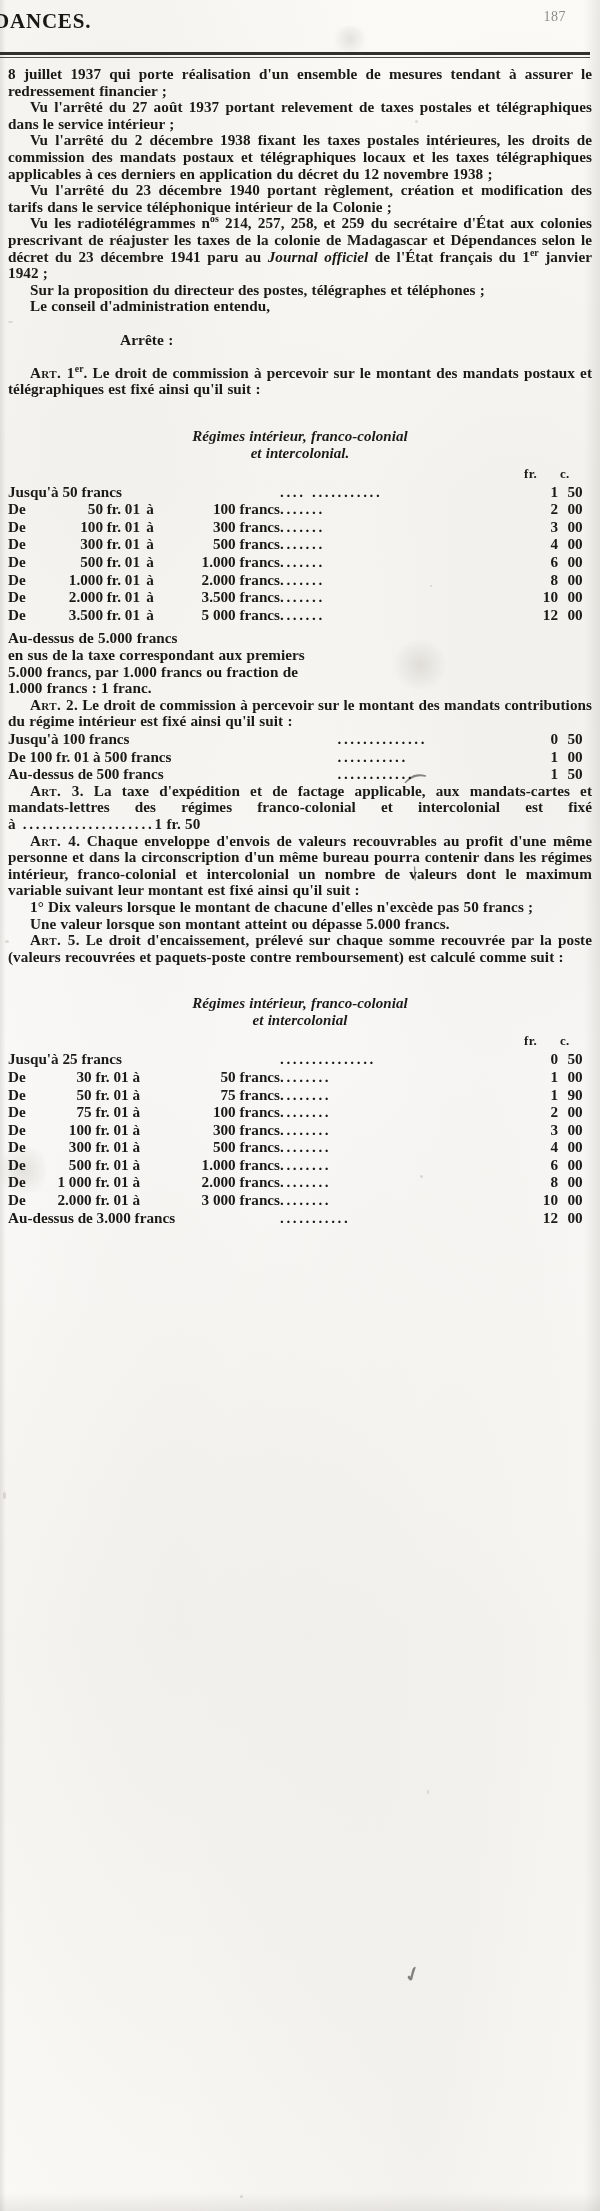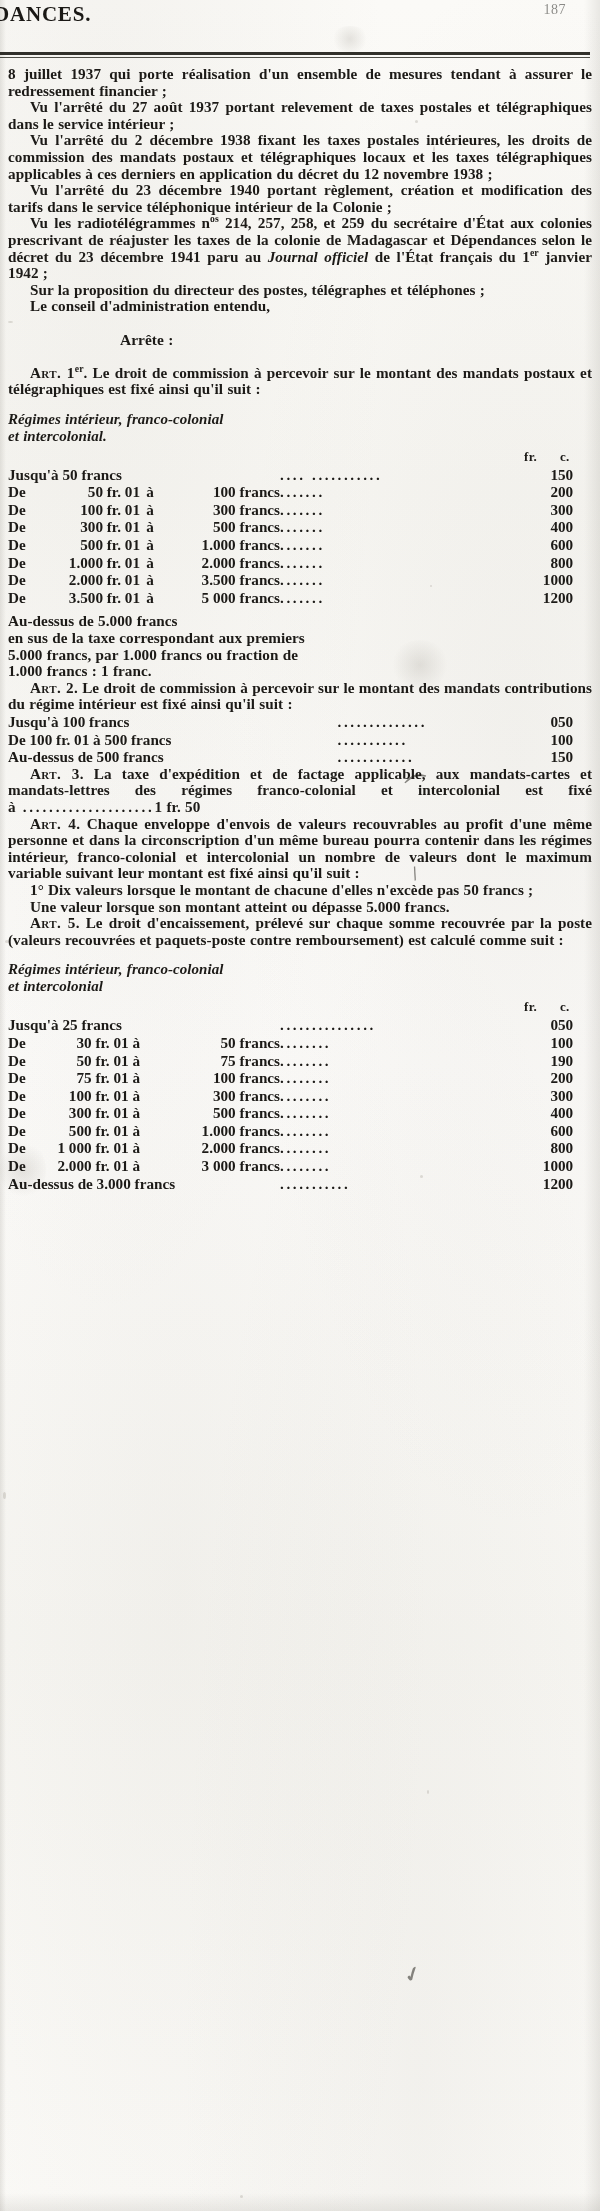--- a/index.html
+++ b/index.html
@@ -23,21 +23,21 @@
     overflow:hidden;
     box-sizing:border-box;
   }
   
   .speck{position:absolute;border-radius:50%;background:#9c968a;opacity:.30;pointer-events:none;}
   .smudge{position:absolute;border-radius:50%;pointer-events:none;
           background:radial-gradient(circle,rgba(150,145,135,.22) 0%,rgba(150,145,135,0) 70%);}
 
   
   .runhead{
-    position:absolute; left:0; right:0; top:0;
+    position:absolute; left:0; right:0; top:7px;
     height:40px;
   }
   .runhead .folio-left{
     position:absolute; left:-6px; top:2px;
     font-size:21px; font-weight:700; letter-spacing:.8px;
     font-family:"Liberation Serif", serif;
     color:#1a1815;
   }
   .runhead .folio-right{
     position:absolute; right:34px; top:2px;
@@ -75,26 +75,26 @@
   .arrete{
     text-align:left;
     text-indent:0;
     padding-left:112px;
     margin-top:17px;
     margin-bottom:16px;
     font-size:15.4px;
     font-weight:700;
   }
   .caption{
-    text-align:left;
+    text-align:center;
     font-style:italic;
     font-weight:600;
     font-size:15px;
     line-height:17px;
-    margin-top:13px;
+    margin-top:30px;
     margin-bottom:4px;
     text-indent:0;
   }
   .gap-s{height:7px;}
 
   
   .frc{
     text-align:right;
     font-size:13px;
     font-weight:600;
@@ -120,21 +120,21 @@
   td.c-b{width:120px;text-align:right;padding-right:4px;}
   td.c-lbl{text-align:left;}
   td.c-lead{
     width:auto;
     overflow:hidden;
     letter-spacing:2.6px;
     color:#1c1a17;
     padding-left:3px;
   }
   td.c-fr{width:40px;text-align:right;padding-right:3px;}
-  td.c-cc{width:34px;text-align:left;padding-right:10px;}
+  td.c-cc{width:34px;text-align:center;padding-right:10px;}
   td.c-wide{text-align:left;}
 
   .dots{letter-spacing:2.8px;font-weight:700;}
 
   .run-lbl{white-space:nowrap;}
   .marginmark{
     position:absolute;pointer-events:none;
     color:#2a2822;font-size:26px;font-weight:700;opacity:.55;
     font-family:"Liberation Serif",serif;
   }

